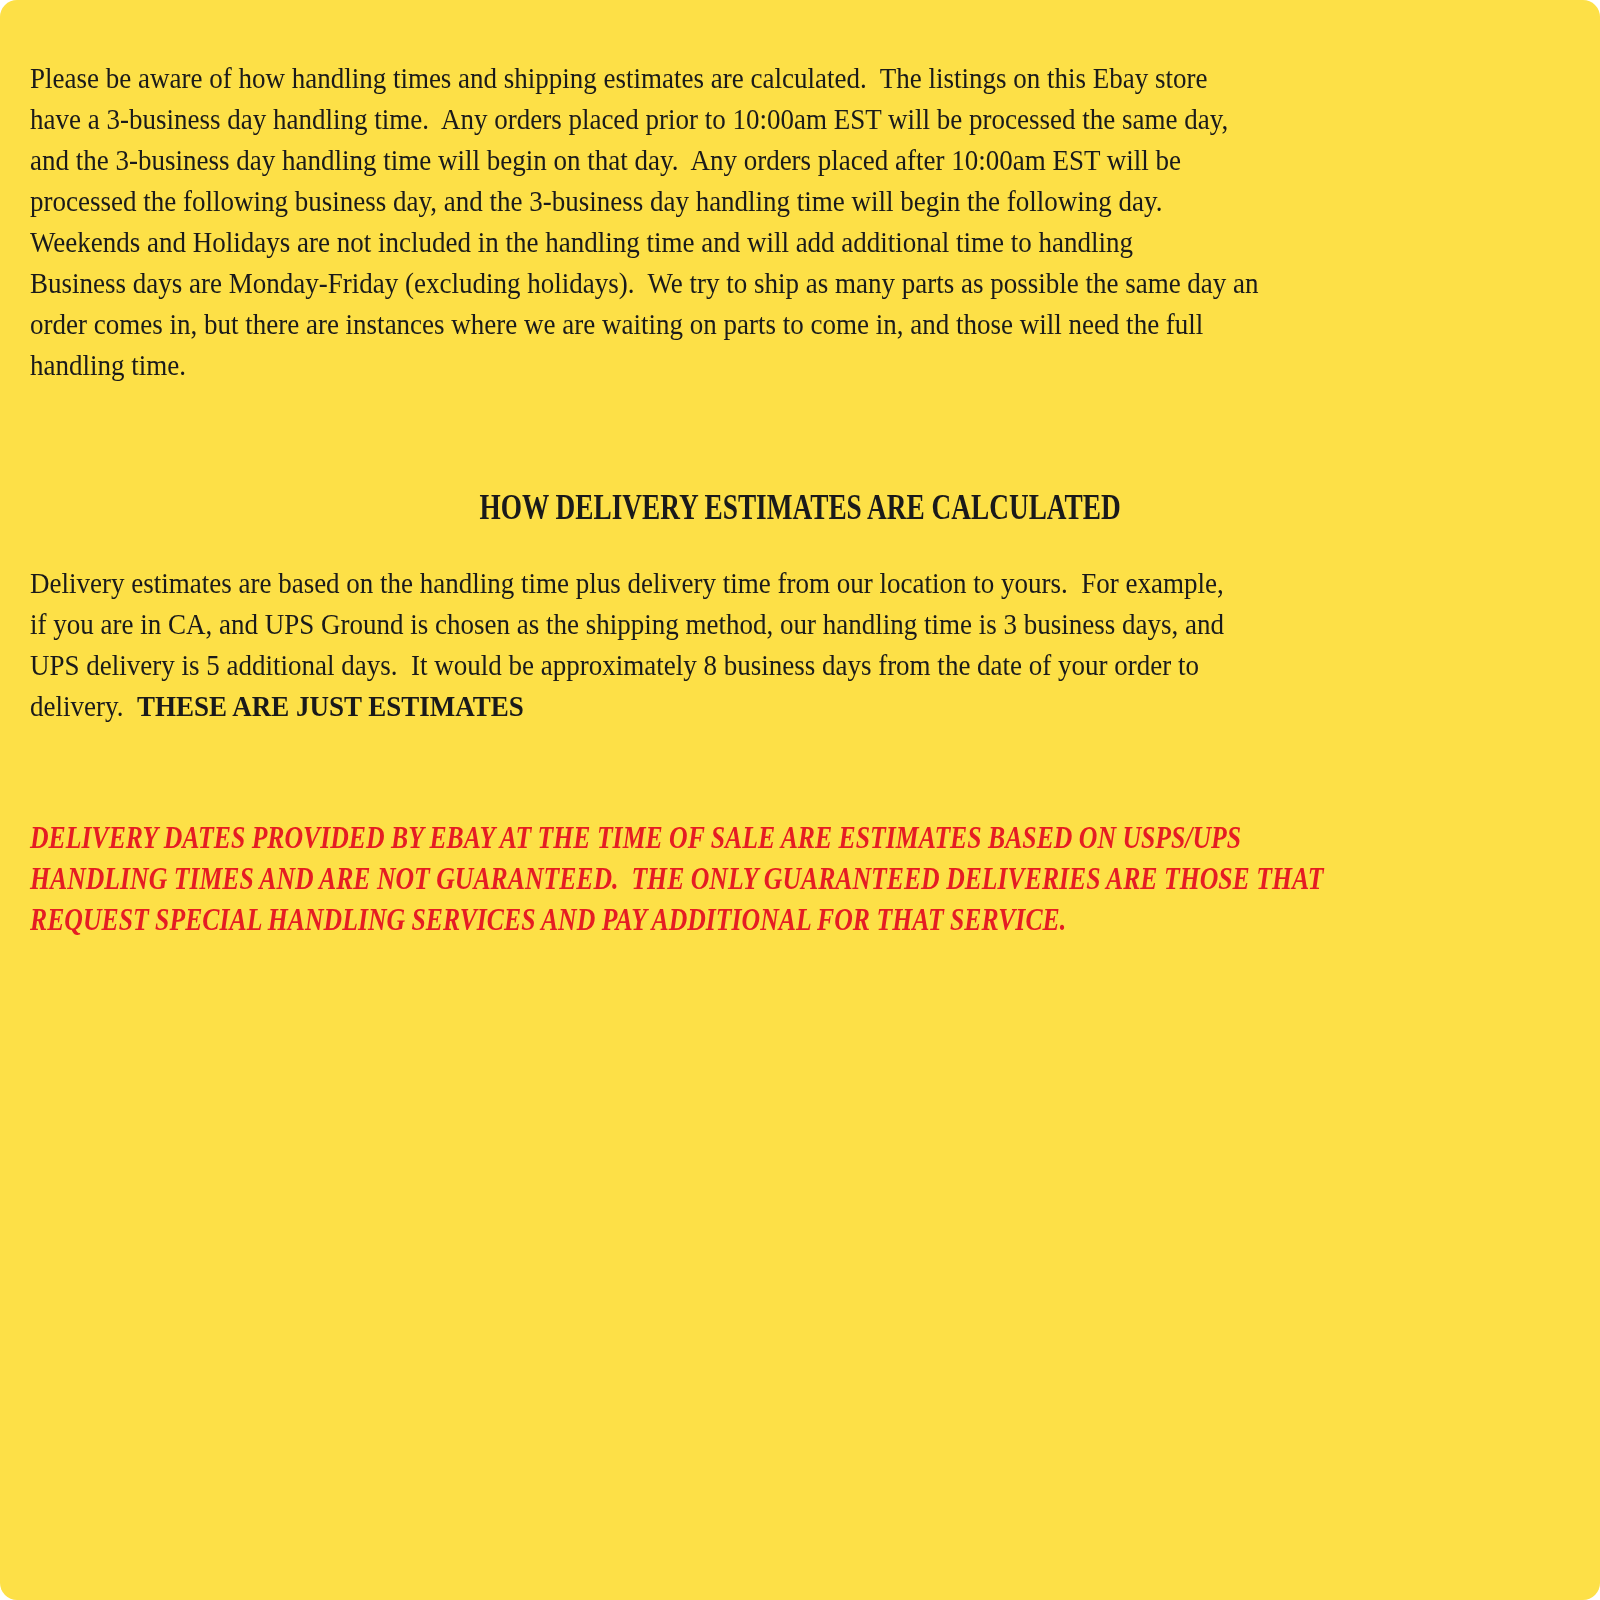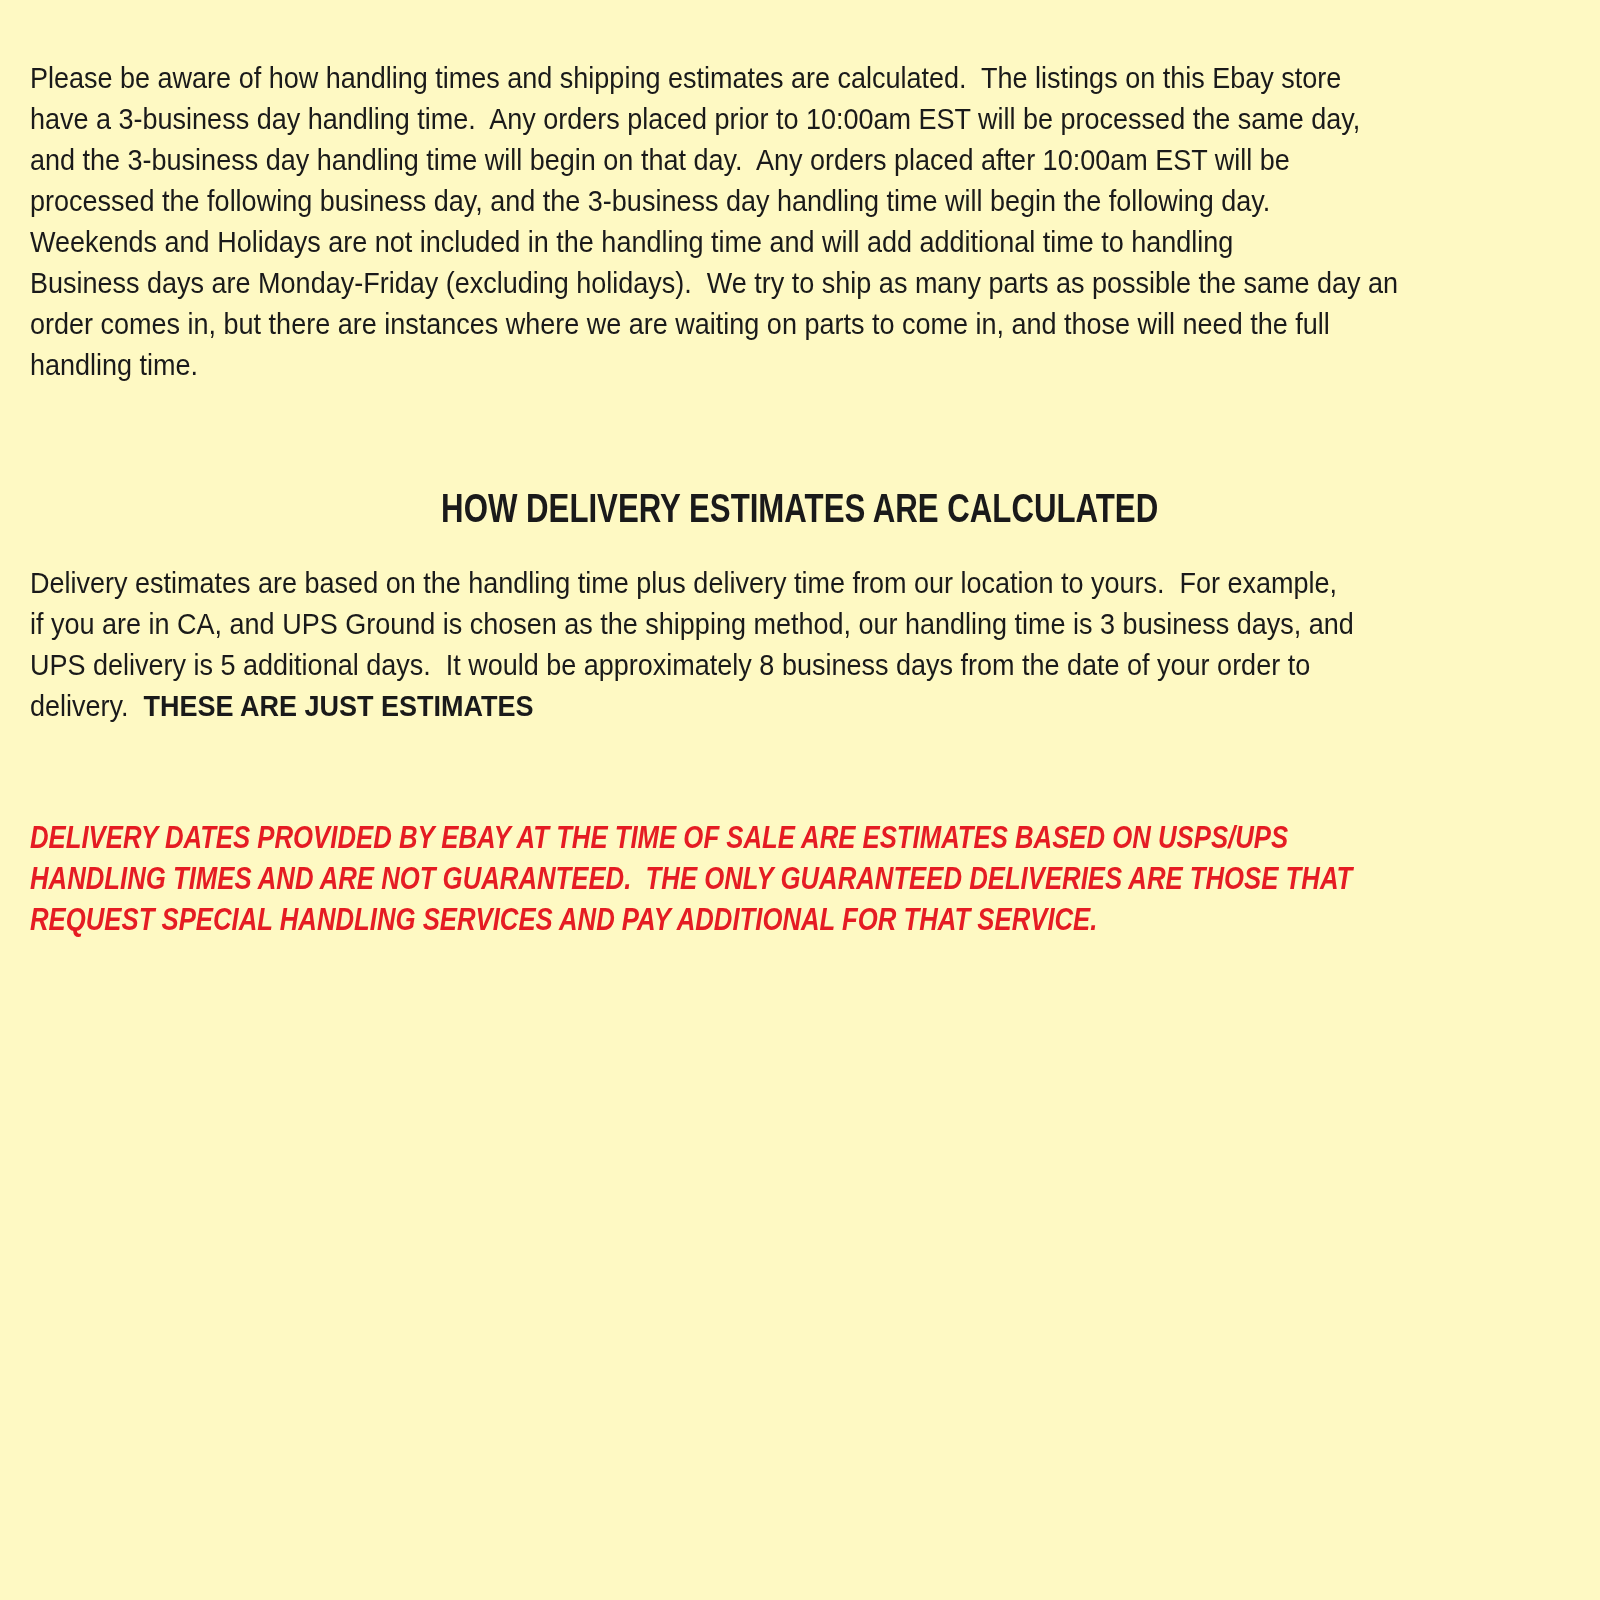--- a/index.html
+++ b/index.html
@@ -4,45 +4,46 @@
 <style>
   html, body {
     margin: 0;
     padding: 0;
     background: #ffffff;
   }
   .page {
     position: relative;
     width: 1600px;
     height: 1600px;
-    background: #fef9c3;
+    background: #fde047;
     overflow: hidden;
-    font-family: Liberation Sans, sans-serif;
+    font-family: Liberation Serif, serif;
     color: #1a1a1a;
+    border-radius: 17px;
   }
   .textblock {
     position: absolute;
     left: 30px;
     font-size: 30px;
     line-height: 41px;
     transform: scaleX(0.9);
     transform-origin: left top;
   }
   .textblock .line {
     white-space: pre;
   }
   .para1 { top: 57px; }
   .para2 { top: 562px; }
   .heading-row {
     position: absolute;
     top: 488px;
     left: 0;
     width: 1600px;
     text-align: center;
-    font-size: 40px;
+    font-size: 35px;
     font-weight: bold;
     line-height: 40px;
   }
   .heading-row .heading-inner {
     display: inline-block;
     transform: scaleX(0.78);
     transform-origin: center top;
     white-space: pre;
   }
   .red-notice {

